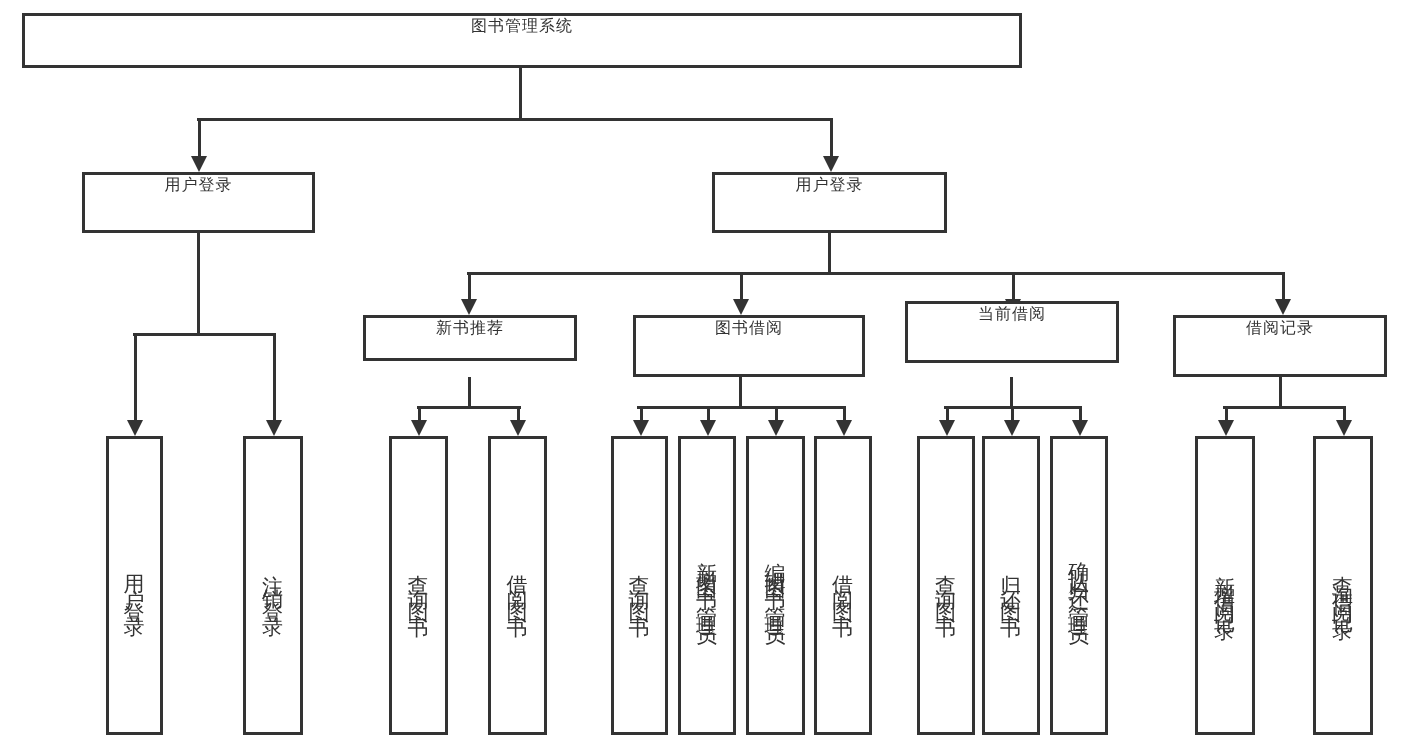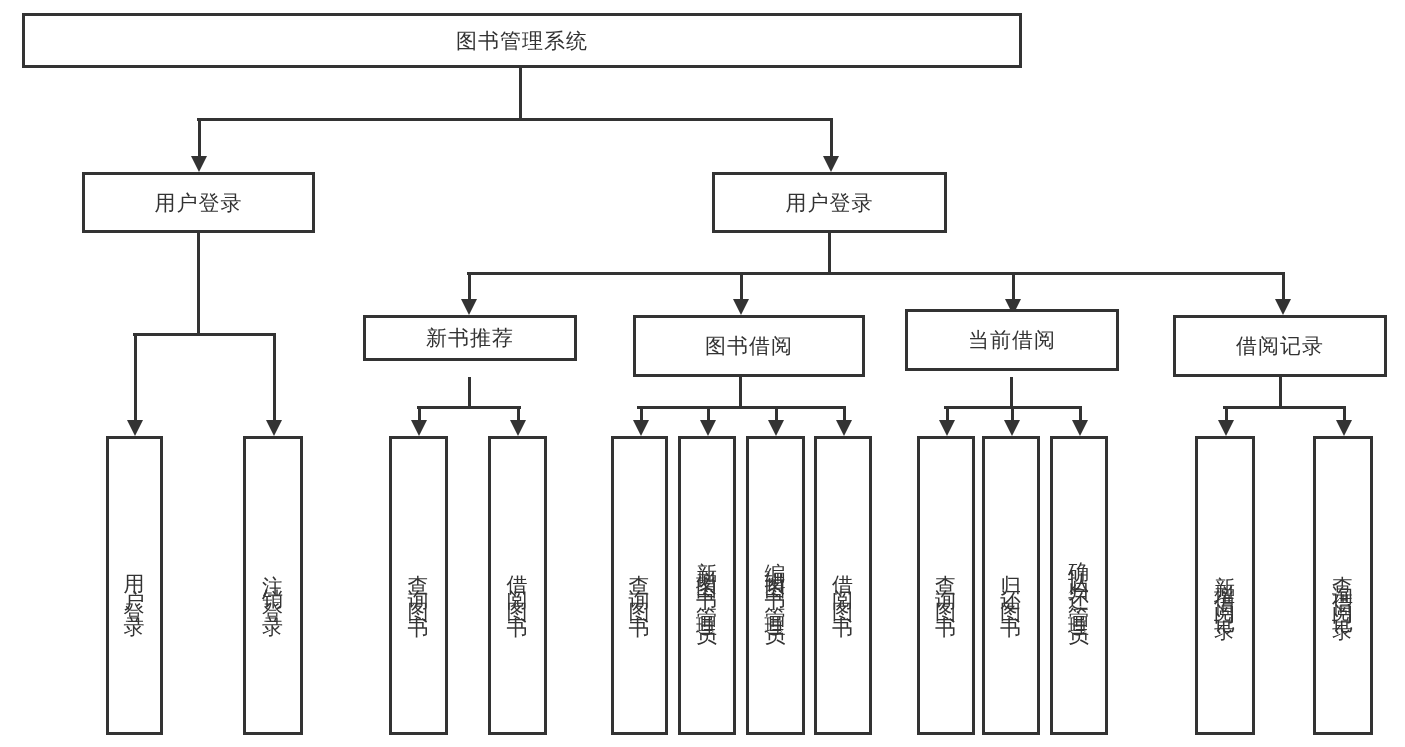--- a/index.html
+++ b/index.html
@@ -17,24 +17,23 @@
     height: 747px;
     background: var(--background);
     overflow: hidden;
   }
   
   .box {
     position: absolute;
     border: 3px solid var(--line);
     background: var(--background);
     display: flex;
-    align-items: center;
     justify-content: center;
     color: var(--text);
-    font-size: 21px;
+    font-size: 16px;
     letter-spacing: 1px;
   }
   
   .leaf {
     position: absolute;
     top: 436px;
     height: 299px;
     border: 3px solid var(--line);
     background: var(--background);
     display: flex;
@@ -134,21 +133,21 @@
       <div class="st"></div>
       <div class="tri"></div>
     </div>
 
   <div class="box" style="left:363px;top:315px;width:214px;height:46px">
     <span>新书推荐</span>
   </div>
   <div class="box" style="left:633px;top:315px;width:232px;height:62px">
     <span>图书借阅</span>
   </div>
-  <div class="box" style="left:905px;top:309px;width:214px;height:62px">
+  <div class="box" style="left:905px;top:301px;width:214px;height:62px">
     <span>当前借阅</span>
   </div>
   <div class="box" style="left:1173px;top:315px;width:214px;height:62px">
     <span>借阅记录</span>
   </div>
 
   <div class="vline" style="left:468px;top:377px;height:31px"></div>
   <div class="hline" style="left:417px;top:406px;width:104px"></div>
   <div class="sa" style="left:411px;top:406px;height:30px">
       <div class="st"></div>

